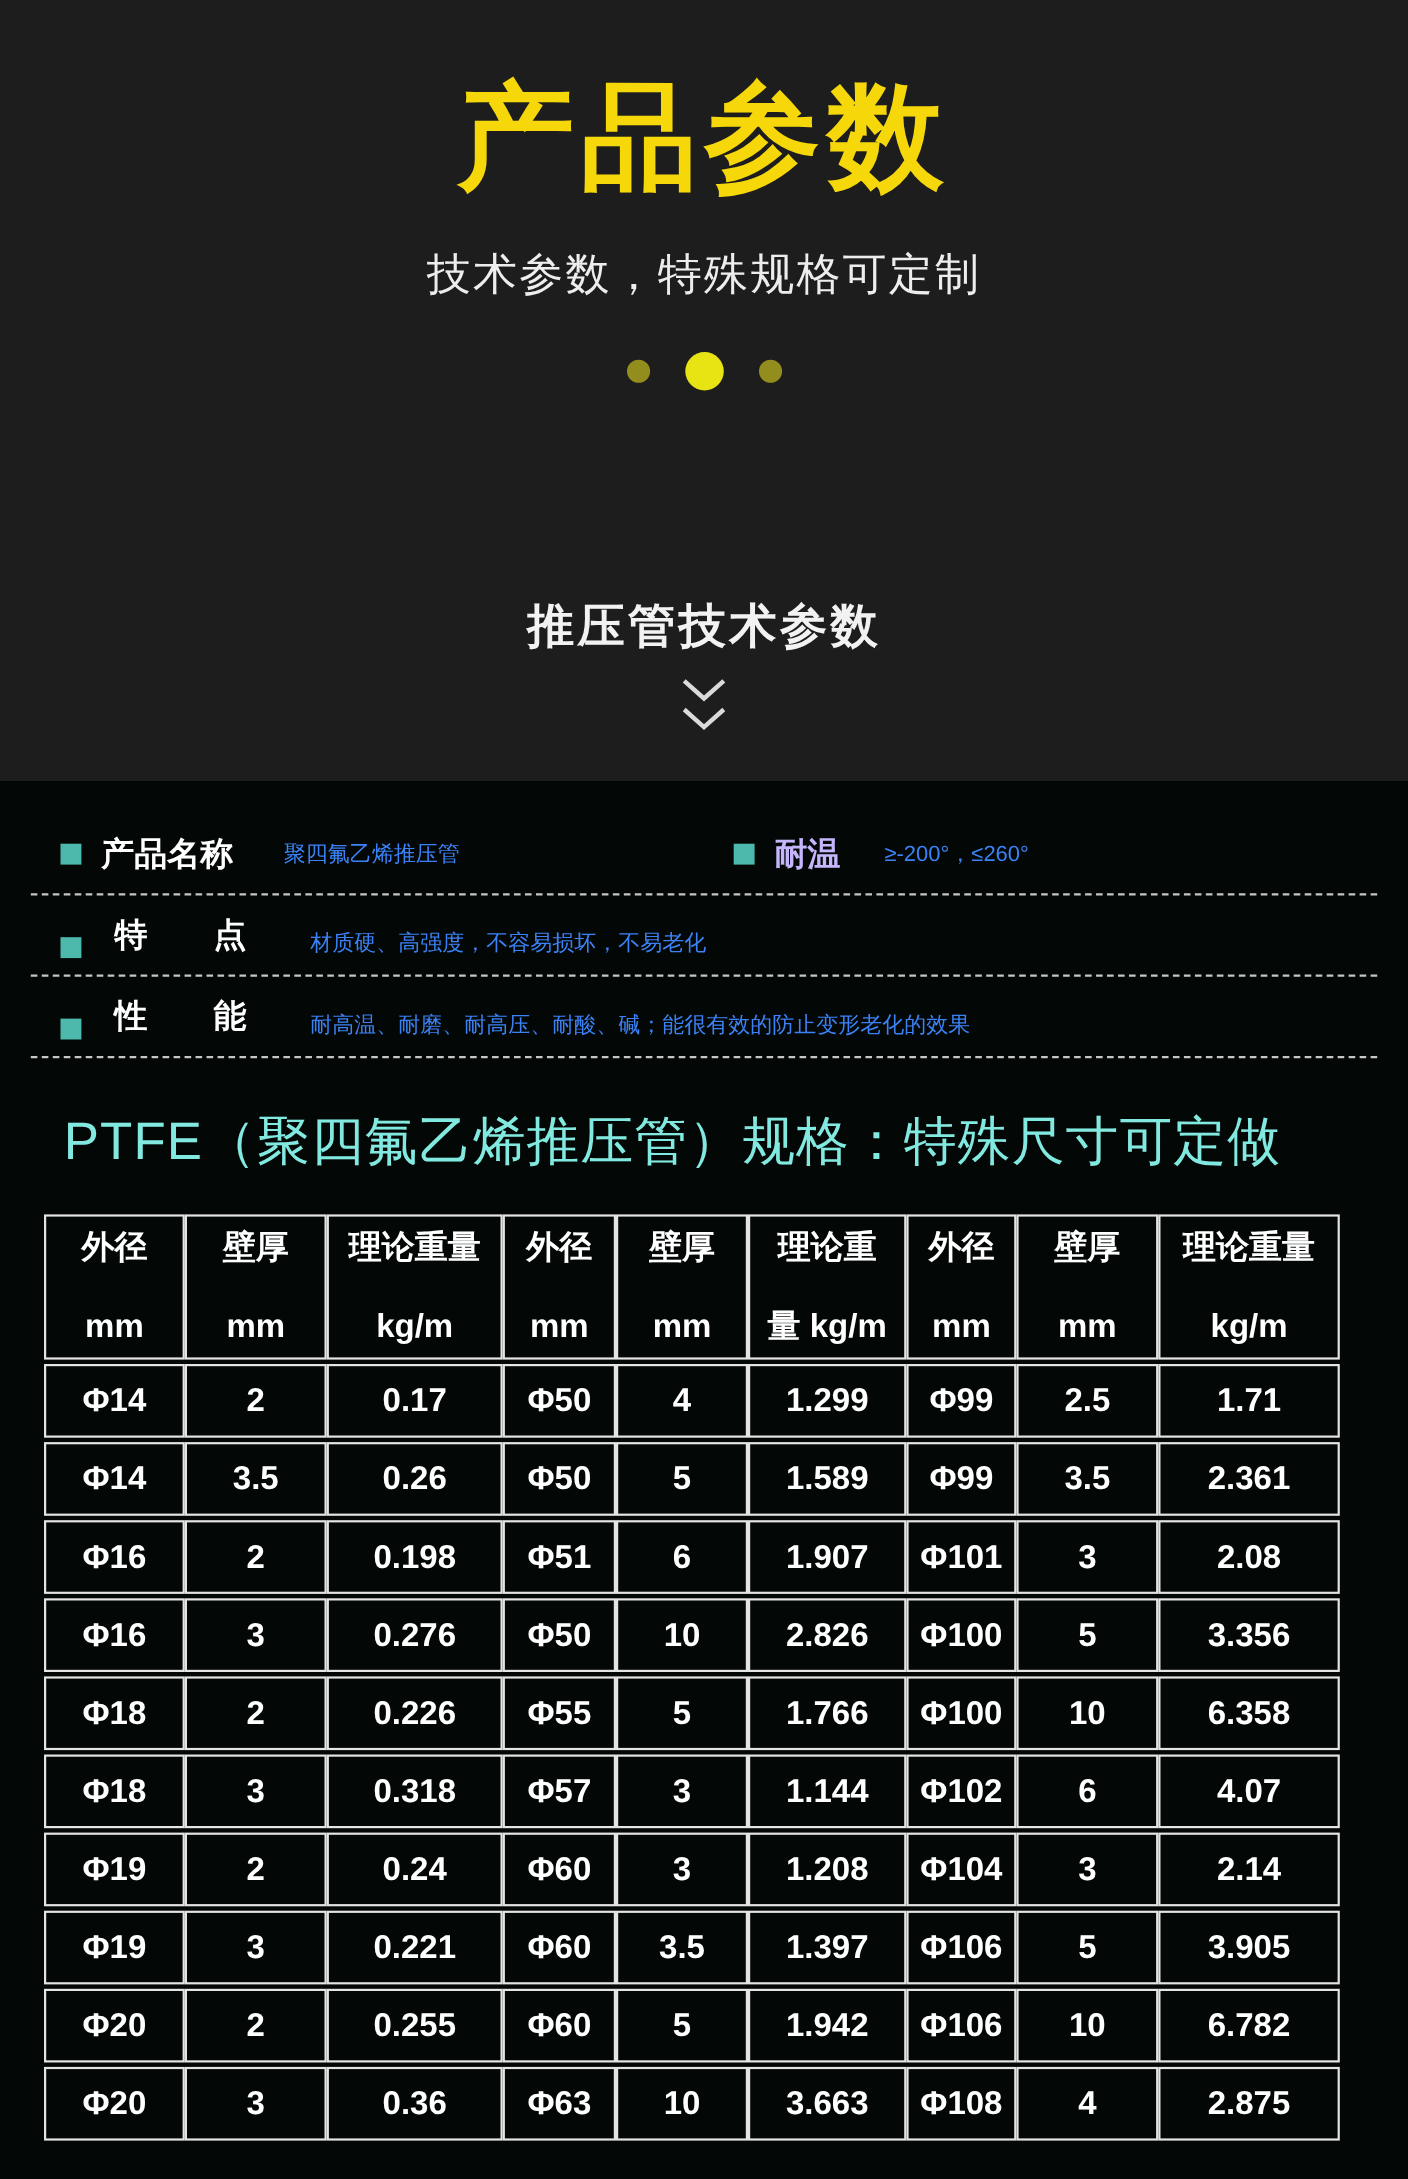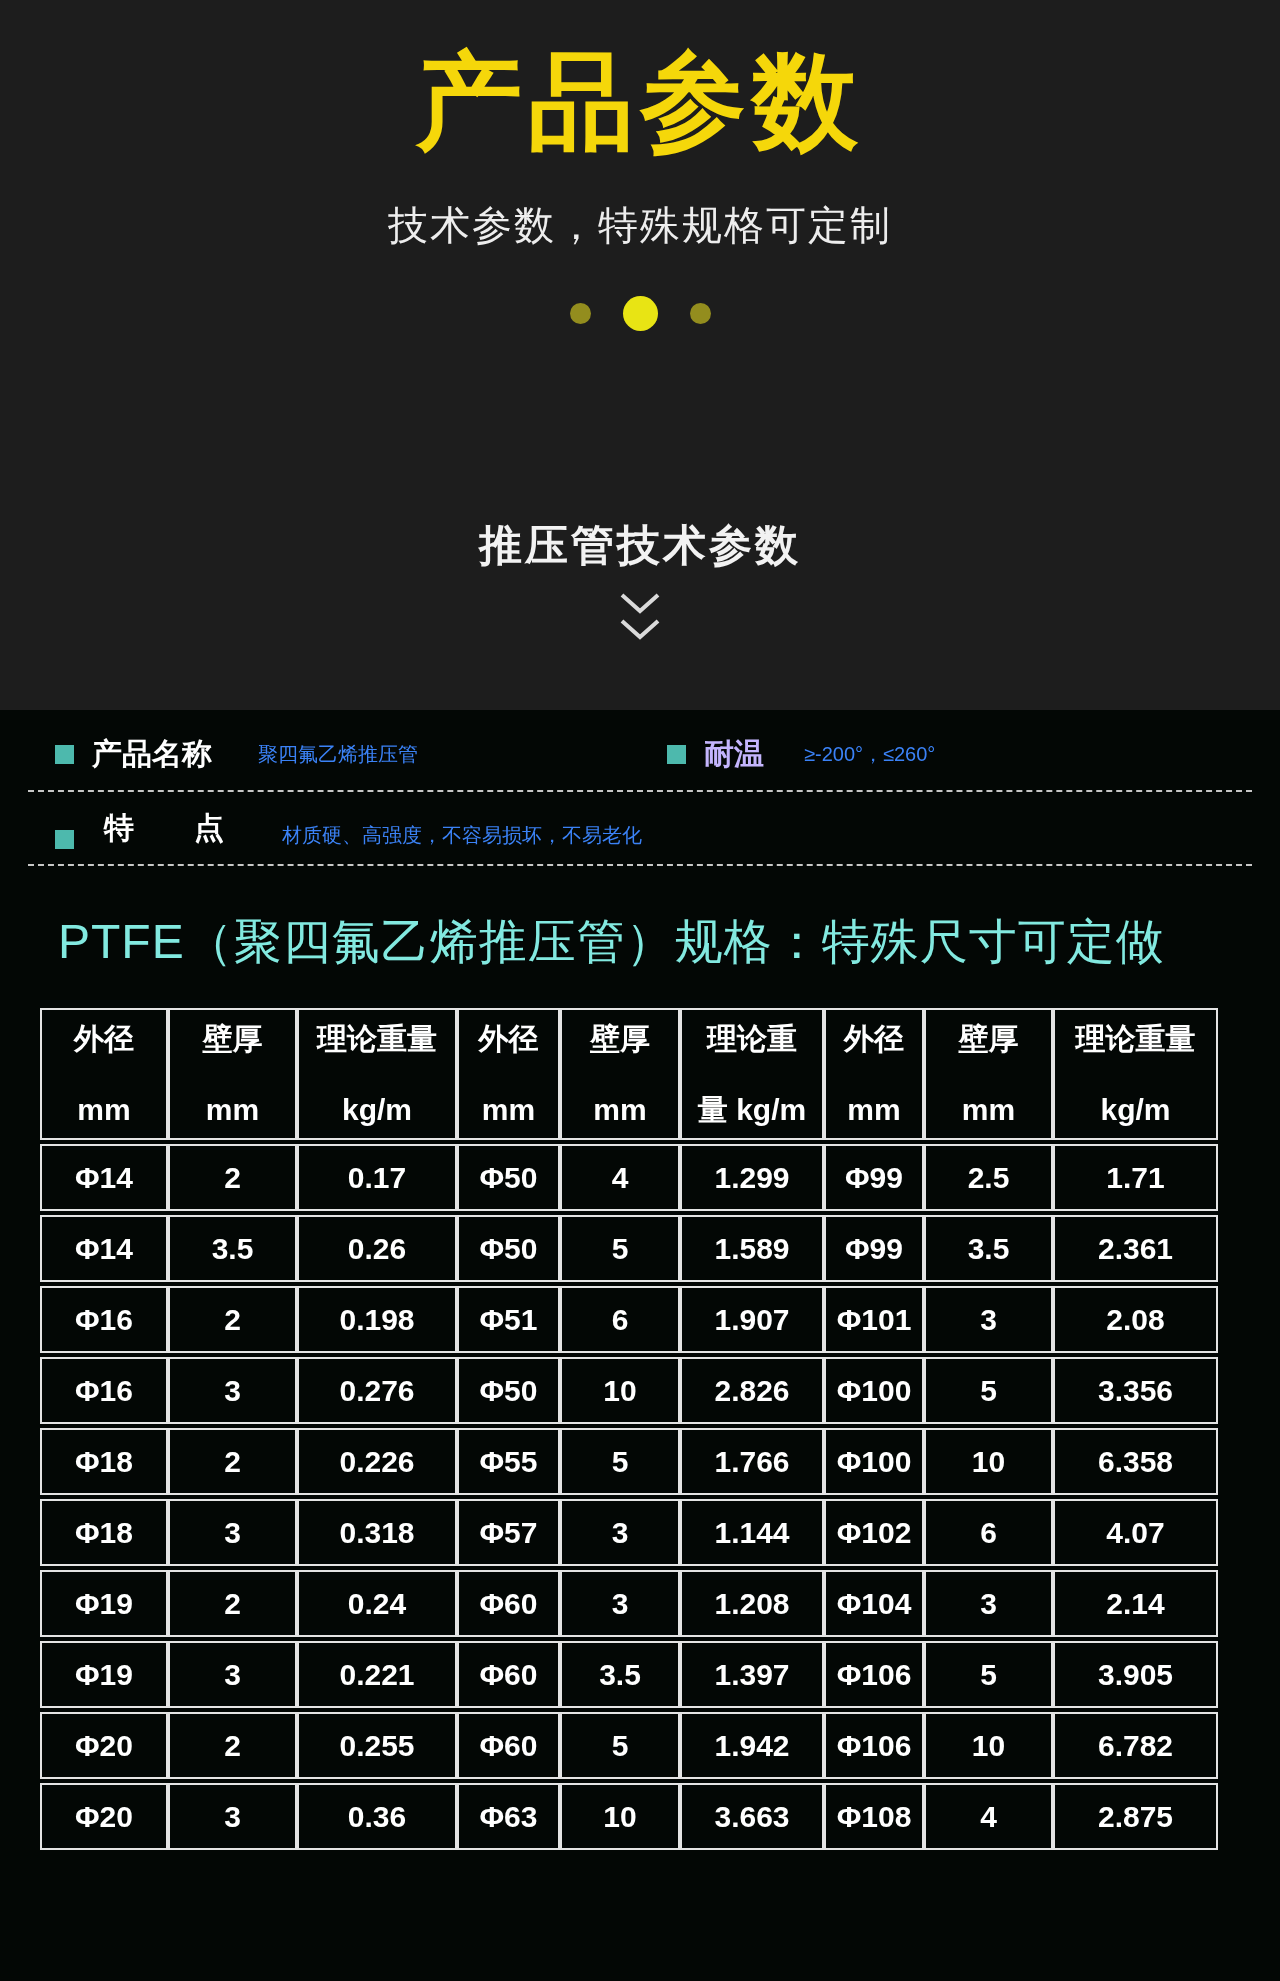--- a/index.html
+++ b/index.html
@@ -5,36 +5,36 @@
   html,body{margin:0;padding:0;}
   body{
     width:1280px;height:1981px;overflow:hidden;position:relative;
     background:#030705;
     font-family:"Liberation Sans","DejaVu Sans",sans-serif;
     -webkit-font-smoothing:antialiased;
   }
   
   .banner{height:710px;background:#1d1d1d;text-align:center;overflow:hidden;}
   .banner-title{
-    margin:0;padding-top:48px;font-size:106px;line-height:1;font-weight:bold;
+    margin:0;padding-top:72px;font-size:106px;line-height:1;font-weight:bold;
     color:#f5d70a;letter-spacing:6px;
   }
   .banner-subtitle{
     margin-top:44px;font-size:40px;color:#ededed;letter-spacing:2px;font-weight:500;
   }
   .dots{margin-top:42px;height:36px;display:flex;align-items:center;justify-content:center;}
   .dot{display:inline-block;border-radius:50%;}
   .dot-side{width:21px;height:21px;background:#938d1e;margin:0 16px;}
   .dot-center{width:35px;height:35px;background:#e8e414;margin:0 16px;}
   .section-title{
     margin-top:186px;font-size:43px;color:#f2f2f2;letter-spacing:3px;font-weight:700;
   }
   .chevrons{margin-top:14px;}
   
-  .info{padding-top:8px;}
+  .info{padding-top:30px;}
   .info-row{
     display:flex;align-items:center;height:72px;
     margin:0 28px;border-bottom:2px dashed #c6c6c6;
   }
   .half-left{width:612px;display:flex;align-items:center;padding-left:27px;box-sizing:border-box;}
   .half-right{flex:1;display:flex;align-items:center;padding-left:27px;box-sizing:border-box;}
   .full{display:flex;align-items:flex-end;padding-left:27px;width:100%;box-sizing:border-box;gap:12px;}
   .bullet{width:19px;height:19px;background:#4db9ad;margin-right:18px;flex:0 0 auto;}
   .ilabel{font-size:30px;font-weight:bold;color:#ffffff;width:166px;flex:0 0 auto;}
   .ilabel-sm{font-size:30px;font-weight:bold;color:#c4b5fd;width:100px;flex:0 0 auto;}
@@ -91,20 +91,27 @@
       <span class="bullet"></span>
       <span class="ilabel-sm">耐温</span>
       <span class="ivalue">≥-200°，≤260°</span>
     </div>
   </div>
   <div class="info-row">
     <div class="full">
       <span class="bullet"></span>
       <span class="ilabel">特　　点</span>
       <span class="ivalue">材质硬、高强度，不容易损坏，不易老化</span>
+    </div>
+  </div>
+  <div class="info-row">
+    <div class="full">
+      <span class="bullet"></span>
+      <span class="ilabel">性　　能</span>
+      <span class="ivalue">耐高温、耐磨、耐高压、耐酸、碱；能很有效的防止变形老化的效果</span>
     </div>
   </div>
 </div>
 
 <div class="spec-title">PTFE（聚四氟乙烯推压管）规格：特殊尺寸可定做</div>
 
 <div class="spec-table">
   <div class="tgrid thead">
 
       <div class="cell">

